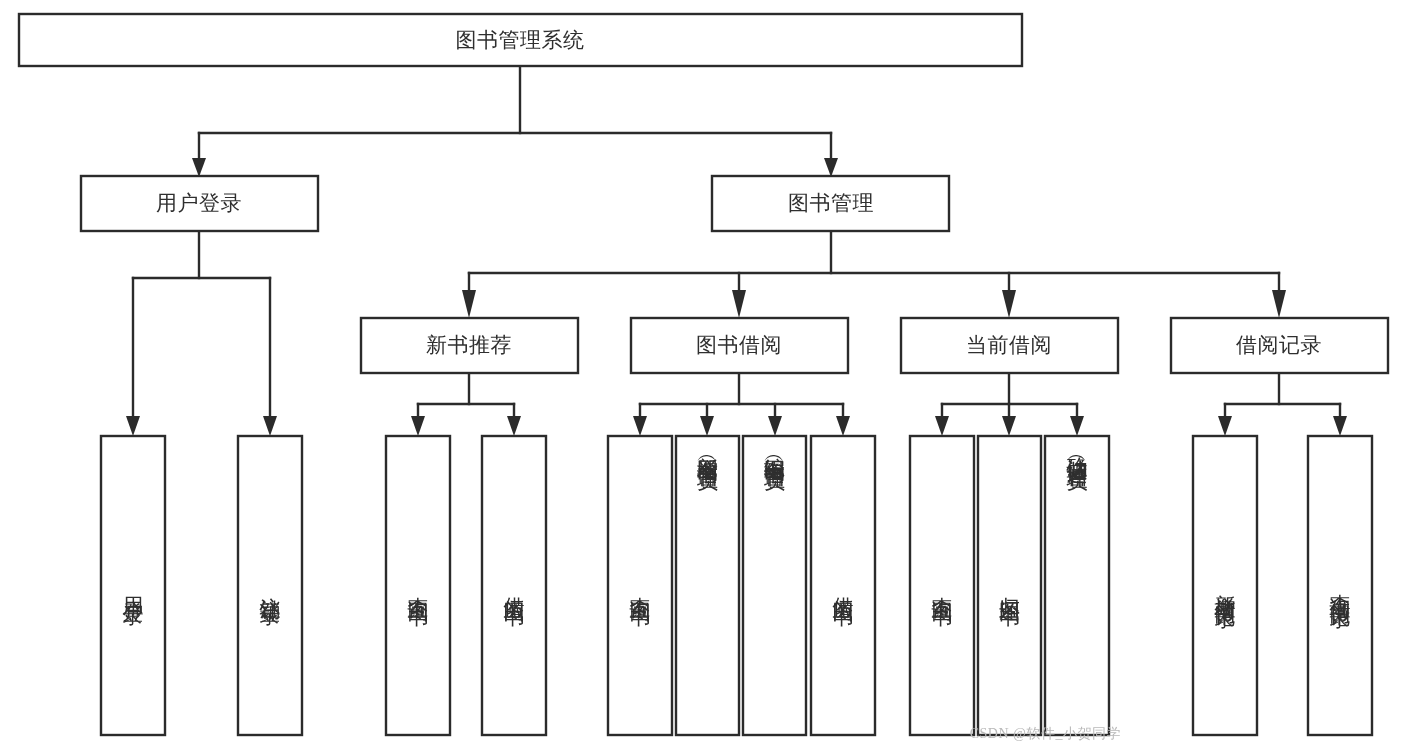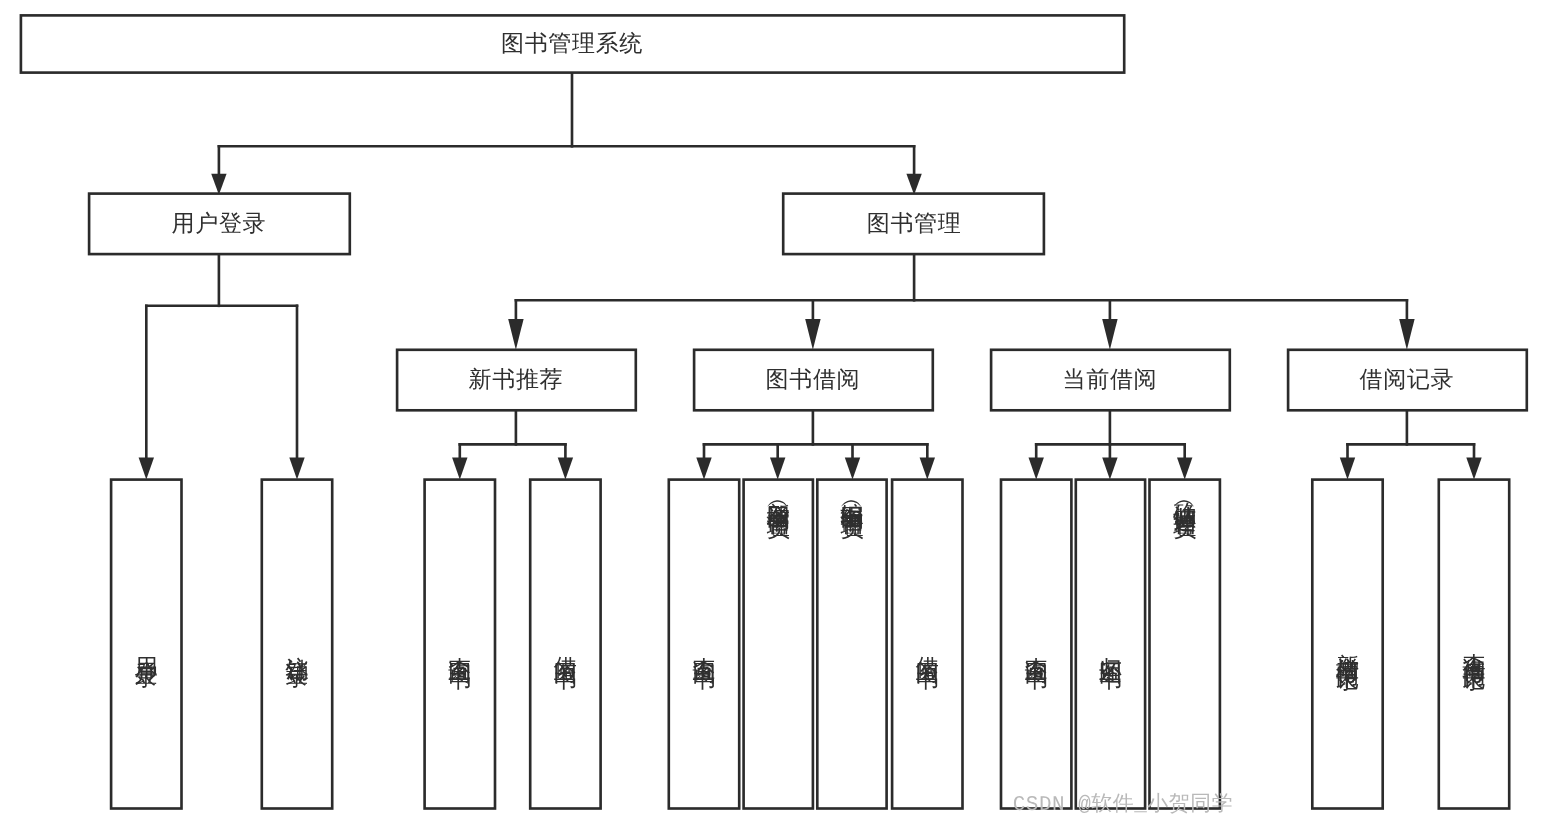--- a/index.html
+++ b/index.html
@@ -35,22 +35,22 @@
     font-size:21px;
     line-height:1.05;
     color:#2f2f2f;
     letter-spacing:3px;
     white-space:nowrap;
     text-align:center;
   }
   .watermark{
     position:absolute;
     right:8px;bottom:4px;
-    font-family:Liberation Mono, monospace;
-    font-size:19px;
+    font-family:Liberation Serif, serif;
+    font-size:14px;
     color:#b9b9b9;
     letter-spacing:0.5px;
     user-select:none;
     white-space:nowrap;
   }
 </style>
 </head>
 <body>
 
 <div id="diagram-root">

